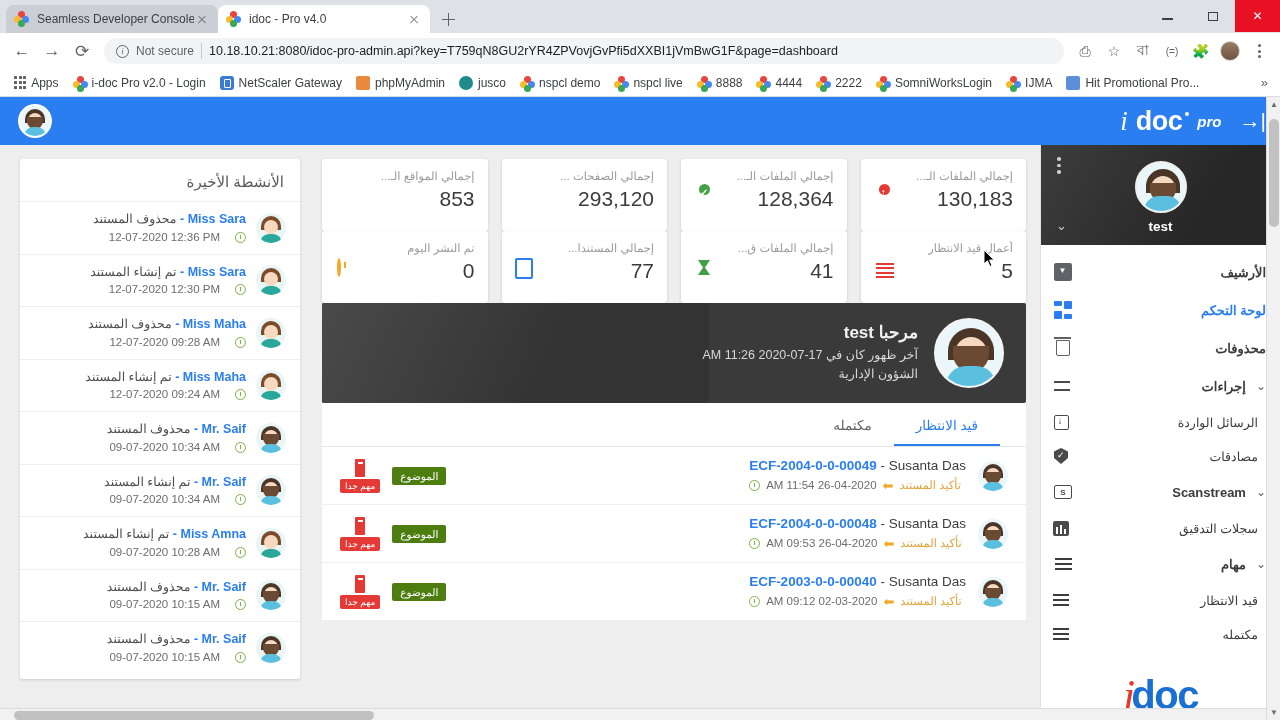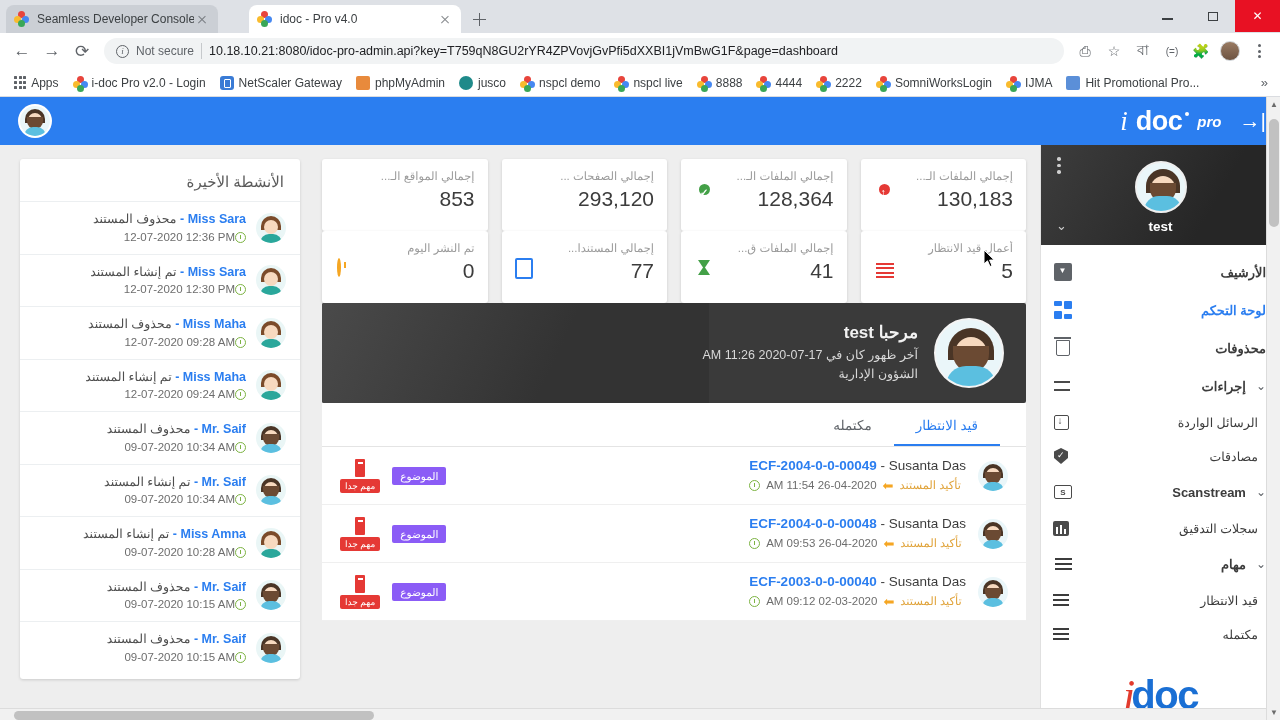--- a/index.html
+++ b/index.html
@@ -25,21 +25,21 @@
     width: 212px;
     display: flex;
     align-items: center;
     padding: 0 8px;
     border-radius: 8px 8px 0 0;
     font-size: 12px;
     color: #3c4043;
     position: relative;
   }
   .tab.inactive { background: #cbcfd5; }
-  .tab.active { background: #ffffff; margin-left: 31px; }
+  .tab.active { background: #ffffff; }
   .tab-favicon {
     width: 16px; height: 16px; flex: 0 0 16px; margin-right: 7px;
     position: relative;
   }
   .favicon-flower { width: 16px; height: 16px; position: relative; }
   .favicon-flower i {
     position: absolute; width: 7px; height: 7px; border-radius: 50%;
   }
   .favicon-flower i:nth-child(1){ background:#e8453c; left:4px; top:0;}
   .favicon-flower i:nth-child(2){ background:#f9bb2d; left:0px; top:5px;}
@@ -180,21 +180,21 @@
   .av-body { position:absolute; left:4px; bottom:0; width:22px; height:9px;
     border-radius:9px 9px 0 0; }
   .av-beard { position:absolute; left:7px; top:11px; width:16px; height:12px;
     border-radius:0 0 9px 9px; background:#6b4a33; }
   .act-text { flex: 1; text-align: right; direction: rtl; line-height: 1.45; }
   .act-line1 { font-size: 12.5px; color: #2b7ef0; font-weight: 600; }
   .act-line1 .act-action { color: #4d4d4d; font-weight: 400; }
   .act-line2 {
     font-size: 11.5px; color: #6d6d6d; direction: ltr; text-align: right;
     display: flex; flex-direction: row-reverse; align-items: center;
-    justify-content: flex-start; gap: 0;
+    justify-content: flex-start; gap: 15px;
   }
   .clock-ic {
     width: 11px; height: 11px; border: 1.4px solid #7cb342; border-radius: 50%;
     position: relative; flex: 0 0 11px;
   }
   .clock-ic::after { content:""; position:absolute; left:4px; top:2px;
     width:1.2px; height:4px; background:#7cb342; }
 
   
   .center-col { flex: 1; padding: 14px 14px 0 4px; overflow: hidden; }
@@ -286,21 +286,21 @@
   .doc-main { text-align: right; direction: rtl; flex: 0 0 auto; line-height: 1.5; }
   .doc-title { font-size: 13.5px; color: #3c3c3c; }
   .doc-title b { color: #2b7ef0; font-weight: 700; }
   .doc-meta {
     font-size: 11.5px; color: #6d6d6d; display:flex; flex-direction: row-reverse;
     align-items:center; gap:6px;
   }
   .doc-meta .arrow { color:#f5a623; font-size: 13px; }
   .doc-meta .subj { color:#e0a33a; }
   .badge-subject {
-    background:#8b5cf6; color:#fff; font-size:10.5px; padding:3px 8px;
+    background:#4d7c0f; color:#fff; font-size:10.5px; padding:3px 8px;
     border-radius:2px; direction: rtl; text-align: right;
   }
   .prio-wrap { display:flex; flex-direction:column; align-items:center; gap:2px; }
   .prio-flag { width:10px; height:18px; background:#e53935; border-radius:1px;
     position:relative; }
   .prio-flag::after{content:"";position:absolute;left:2.5px;top:3px;width:5px;height:2px;
     background:#fff;}
   .badge-prio { background:#e53935; color:#fff; font-size:9px; padding:2px 5px;
     border-radius:2px; direction: rtl; }
   .spacer-flex { flex: 1; }

